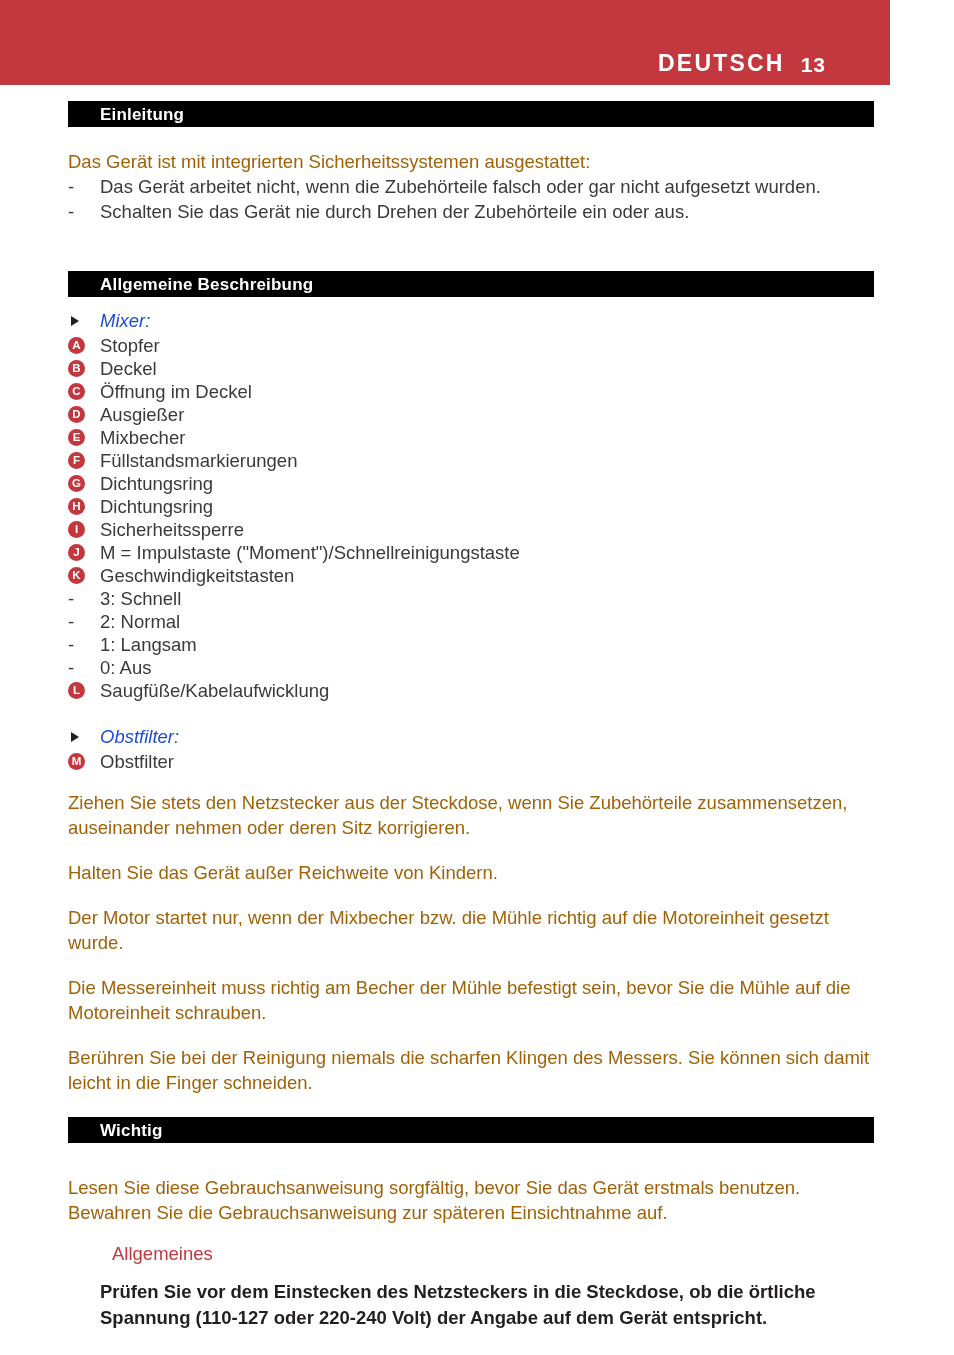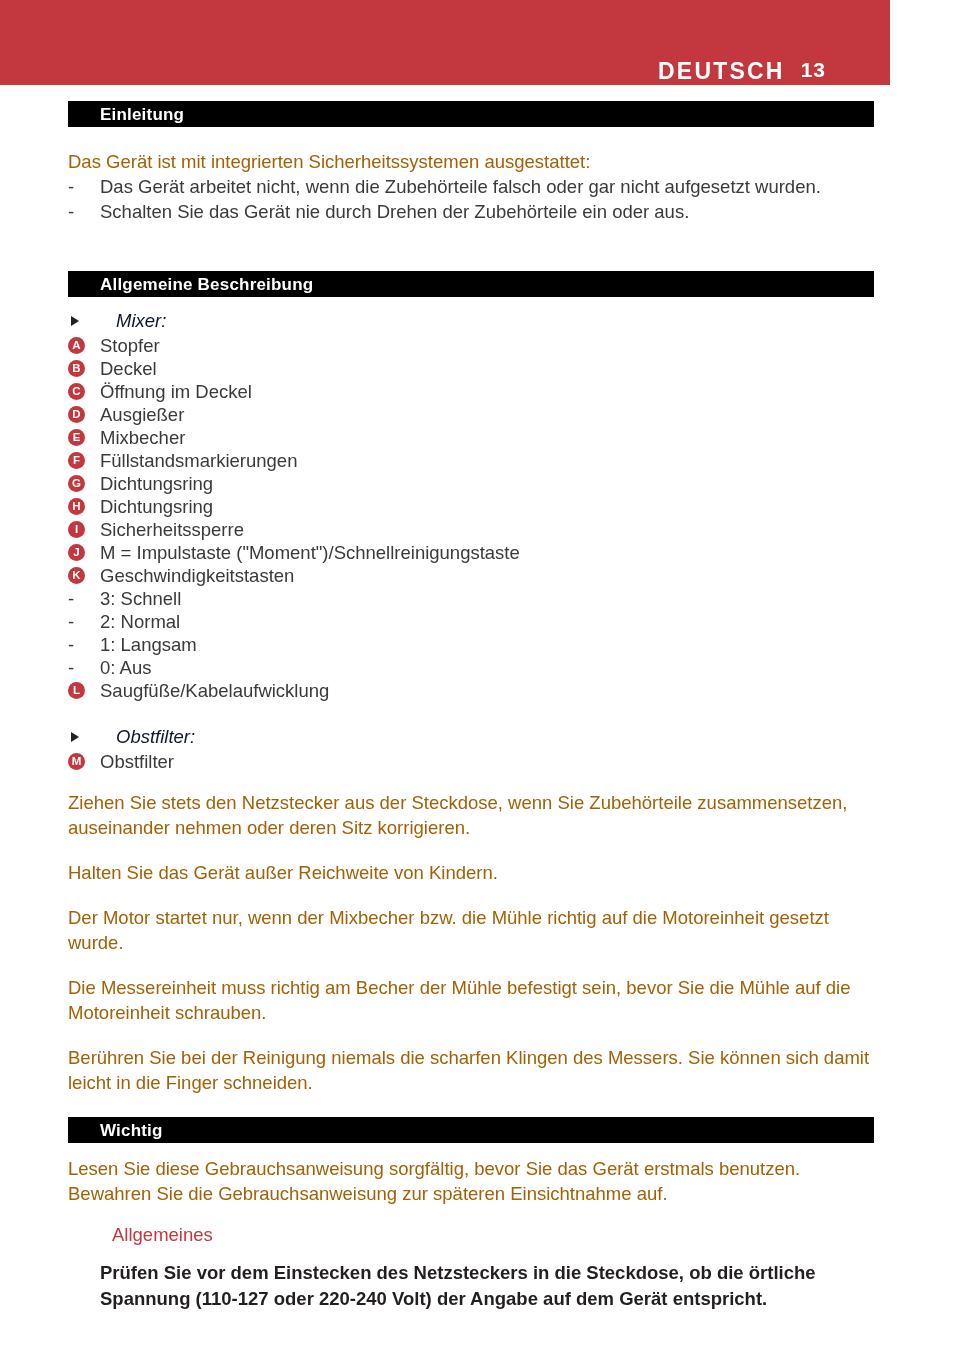--- a/index.html
+++ b/index.html
@@ -19,23 +19,23 @@
   
   .page-header {
     position: relative;
     width: 890px;
     height: 85px;
     background: #c3373f;
   }
   .header-label {
     position: absolute;
     right: 64px;
-    bottom: 0;
-    display: flex;
-    align-items: flex-start;
+    bottom: 8px;
+    display: flex;
+    align-items: flex-end;
     gap: 16px;
     color: #ffffff;
   }
   .header-lang {
     font-size: 23px;
     font-weight: bold;
     letter-spacing: 2.2px;
   }
   .header-page {
     font-size: 21px;
@@ -79,21 +79,21 @@
     font-size: 18.5px;
     line-height: 25px;
     color: #a16207;
     width: 806px;
     margin-left: 68px;
     font-weight: 300;
   }
   .intro-lead { margin-top: 22px; }
   .safety-para { margin-top: 20px; }
   .safety-para.first { margin-top: 17px; }
-  .wichtig-lead { margin-top: 13px; }
+  .wichtig-lead { margin-top: 32px; }
 
   
   .dash-list {
     list-style: none;
     margin: 0;
     padding: 0;
     margin-left: 68px;
     width: 806px;
   }
   .dash-item {
@@ -151,22 +151,21 @@
     width: 0;
     height: 0;
     margin-left: 3px;
     border-top: 5px solid transparent;
     border-bottom: 5px solid transparent;
     border-left: 8px solid #231f20;
   }
   .part-group-label {
     font-style: italic;
     font-size: 18.5px;
-    color: #0f172a;
-    margin-left: 16px;
+    color: #1d4ed8;
   }
   .part-row.group { margin-bottom: 2px; }
   .spacer-row { height: 20px; }
 
   
   .sub-block {
     margin-left: 100px;
     width: 774px;
     margin-top: 16px;
   }

